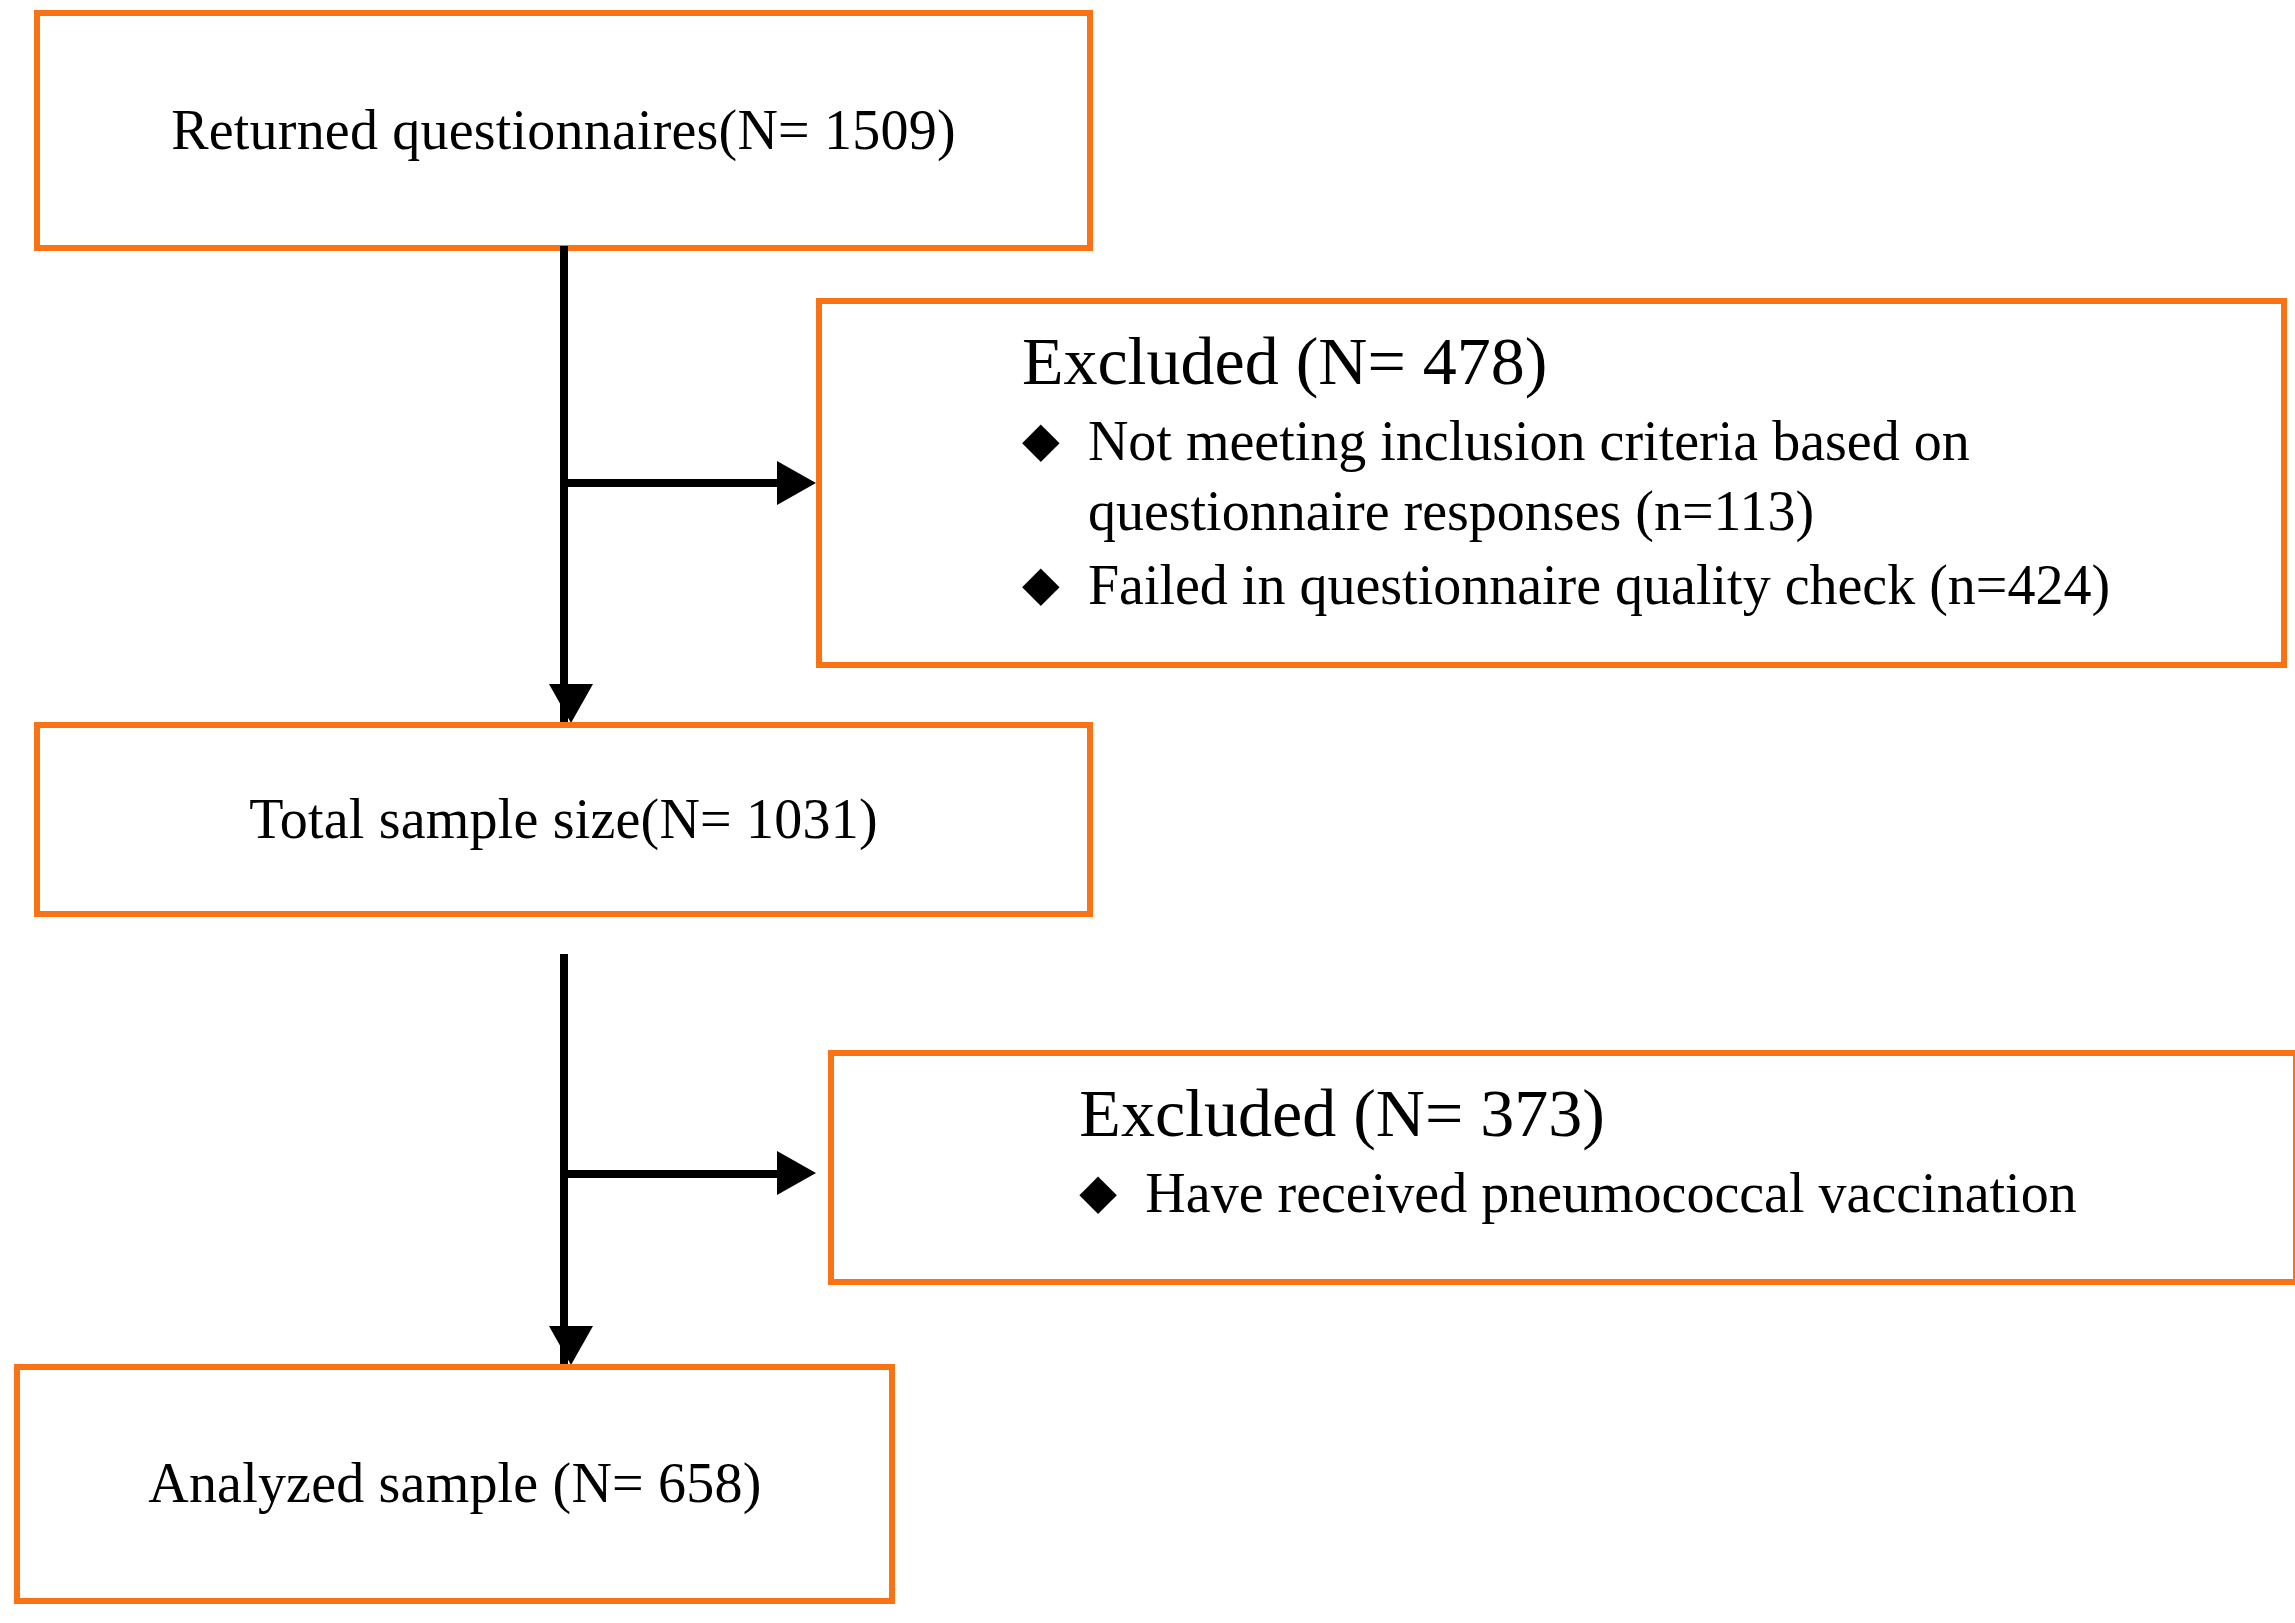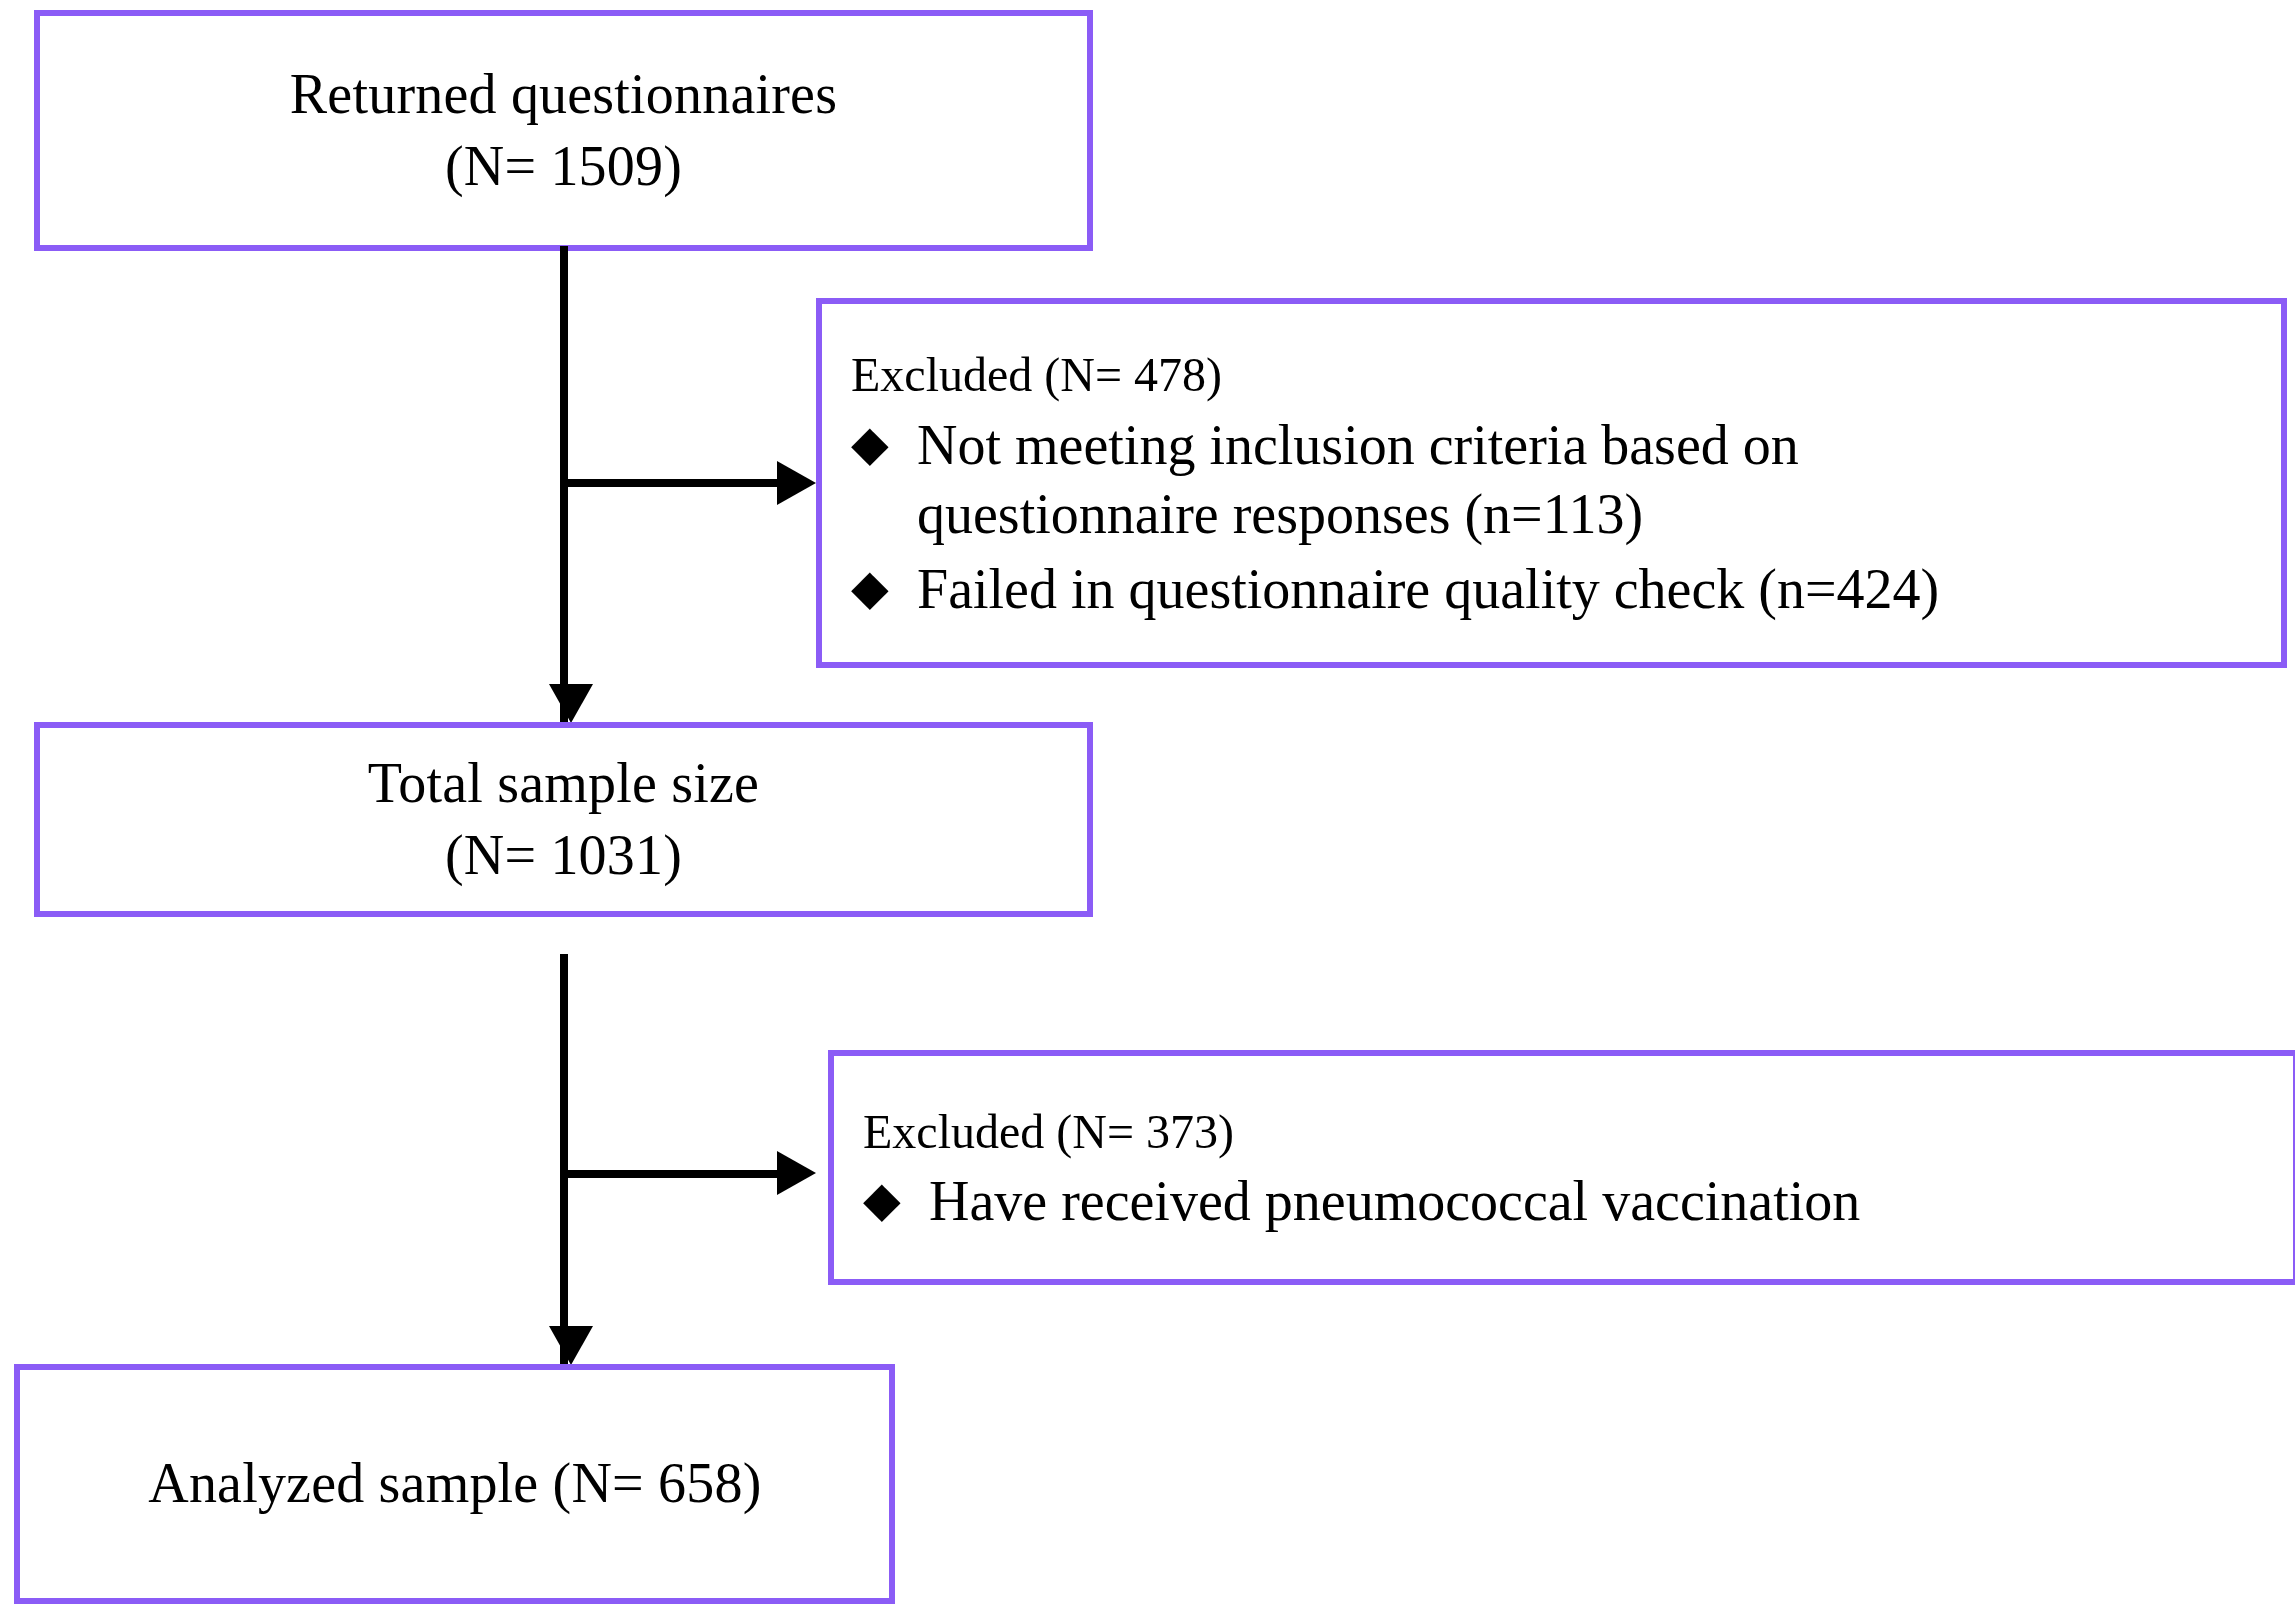--- a/index.html
+++ b/index.html
@@ -18,23 +18,23 @@
     height: 1624px;
     background: #ffffff;
     overflow: hidden;
   }
 
   
   .node {
     position: absolute;
     box-sizing: border-box;
     background: #ffffff;
-    border: 6px solid #8b5cf6;
+    border: 6px solid #f97316;
     display: flex;
-    flex-direction: column;
+    flex-direction: row;
     justify-content: center;
   }
   .node.centered {
     align-items: center;
     text-align: center;
   }
 
   .node-line {
     display: block;
     font-size: 56px;
@@ -48,21 +48,21 @@
   #node-excluded-1    { left: 816px; top: 298px;  width: 1471px; height: 370px; }
   #node-total         { left: 34px;  top: 722px;  width: 1059px; height: 195px; }
   #node-excluded-2    { left: 816px; top: 1050px; width: 1471px; height: 235px; margin-left: 12px; }
   #node-analyzed      { left: 14.4px;  top: 1364px; width: 881px; height: 240px; }
 
   
   .excluded-body {
     padding: 18.6px 0 12px 29px;
   }
   .excluded-heading {
-    font-size: 48px;
+    font-size: 68px;
     line-height: 1.12;
     margin-bottom: 8.5px;
     white-space: pre;
   }
   .bullet-list {
     list-style: none;
     margin: 0;
     padding: 0;
   }
   .bullet-item {

